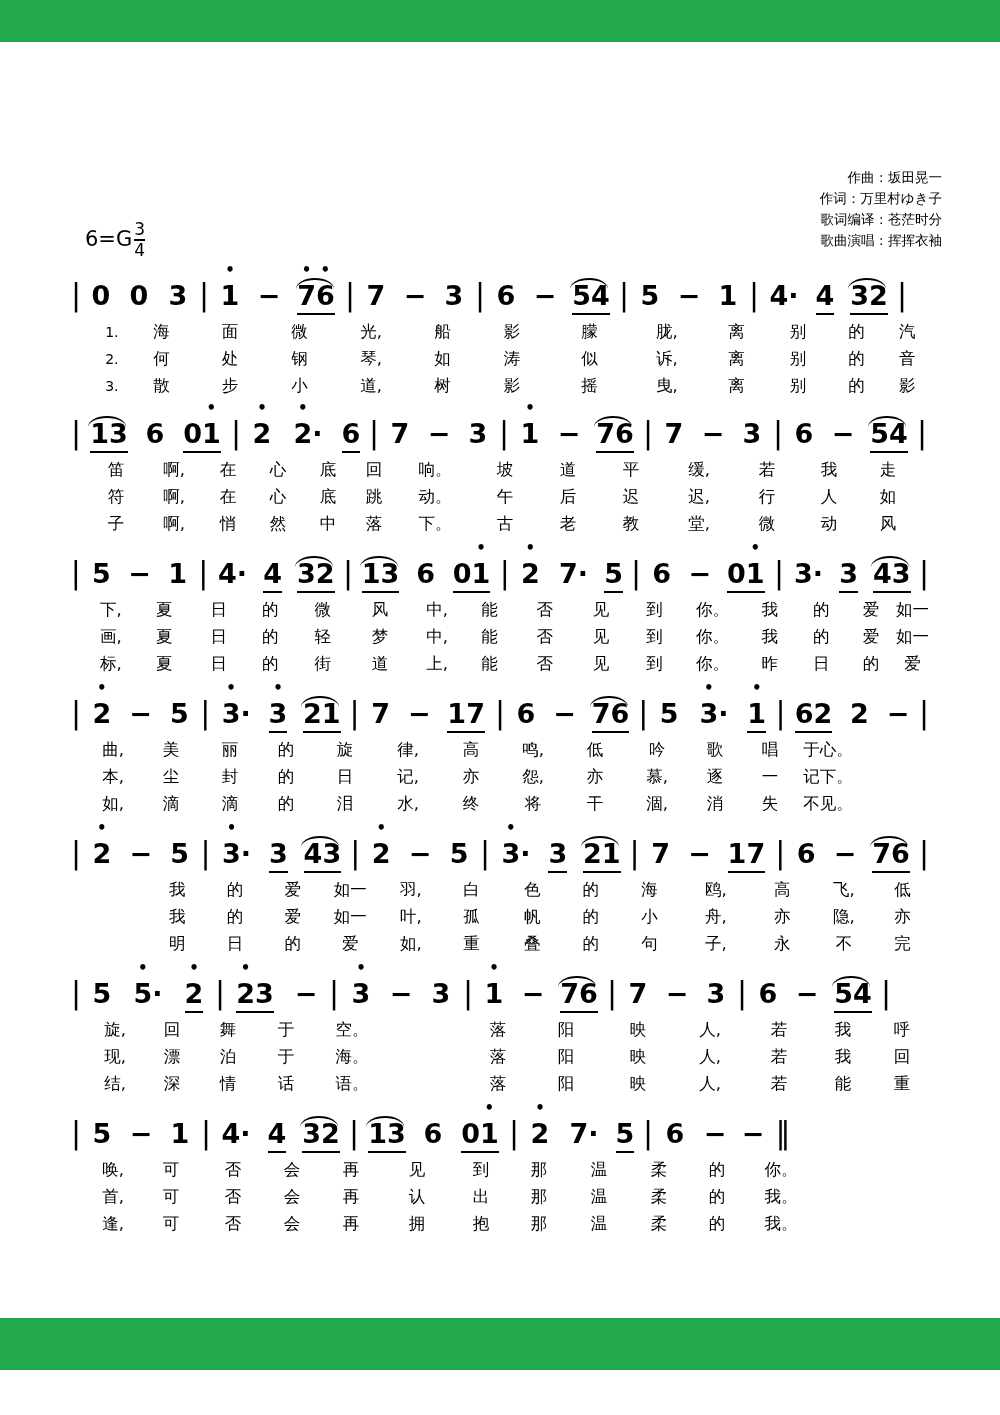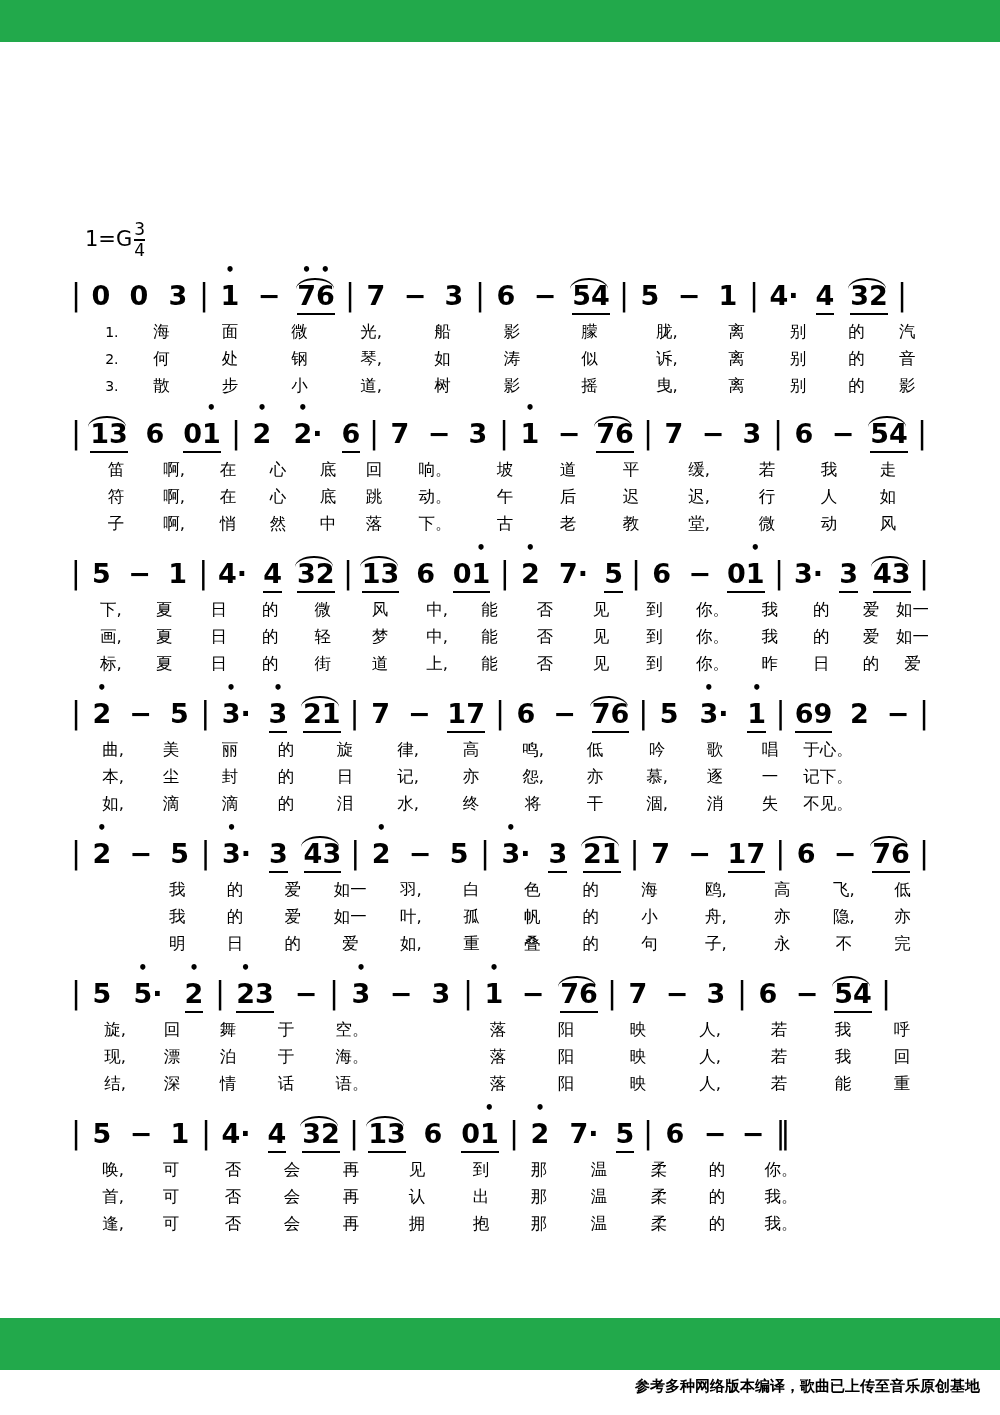--- a/index.html
+++ b/index.html
@@ -188,23 +188,29 @@
 <body>
 
 <div class="page">
 
   <div class="band-top"></div>
   <div class="band-bottom"></div>
 
   <div class="sheet">
 
 
+    <div class="credits">
+      <div>作曲：坂田晃一</div>
+      <div>作词：万里村ゆき子</div>
+      <div>歌词编译：苍茫时分</div>
+      <div>歌曲演唱：挥挥衣袖</div>
+    </div>
 
     <div class="keysig">
-      <span>1=G</span>
+      <span>6=G</span>
       <span class="frac">
         <span class="num">3</span>
         <span class="den">4</span>
       </span>
     </div>
 
     <div class="system" style="top:230px;">
       <div class="noteline">
         <span class="bar">|</span>
         <span class="cell" style="width:38px">0</span>
@@ -490,21 +496,21 @@
         <span class="cell" style="width:38px">−</span>
         <span class="cell" style="width:54px; position:relative">
           <span class="tie" style="left:6px; width:38px; top:-2px;"></span>
           <span class="und">76</span>
         </span>
         <span class="bar">|</span>
         <span class="cell" style="width:40px">5</span>
         <span class="cell" style="width:50px"><span class="note dotover">3</span>·</span>
         <span class="cell" style="width:36px"><span class="und"><span class="note dotover">1</span></span></span>
         <span class="bar">|</span>
-        <span class="cell" style="width:54px"><span class="und">69</span></span>
+        <span class="cell" style="width:54px"><span class="und">62</span></span>
         <span class="cell" style="width:38px">2</span>
         <span class="cell" style="width:40px">−</span>
         <span class="bar">|</span>
       </div>
       <div class="lyricline" style="padding-left:16px">
         <span class="lc" style="width:54px">曲,</span>
           <span class="lc" style="width:62px">美</span>
           <span class="lc" style="width:56px">丽</span>
           <span class="lc" style="width:56px">的</span>
           <span class="lc" style="width:62px">旋</span>
@@ -782,15 +788,14 @@
           <span class="lc" style="width:58px">那</span>
           <span class="lc" style="width:62px">温</span>
           <span class="lc" style="width:58px">柔</span>
           <span class="lc" style="width:58px">的</span>
           <span class="lc" style="width:70px">我。</span>
       </div>
     </div>
 
   </div>
 
-  <div class="footnote">参考多种网络版本编译，歌曲已上传至音乐原创基地</div>
 
 </div>
 
 </body></html>

